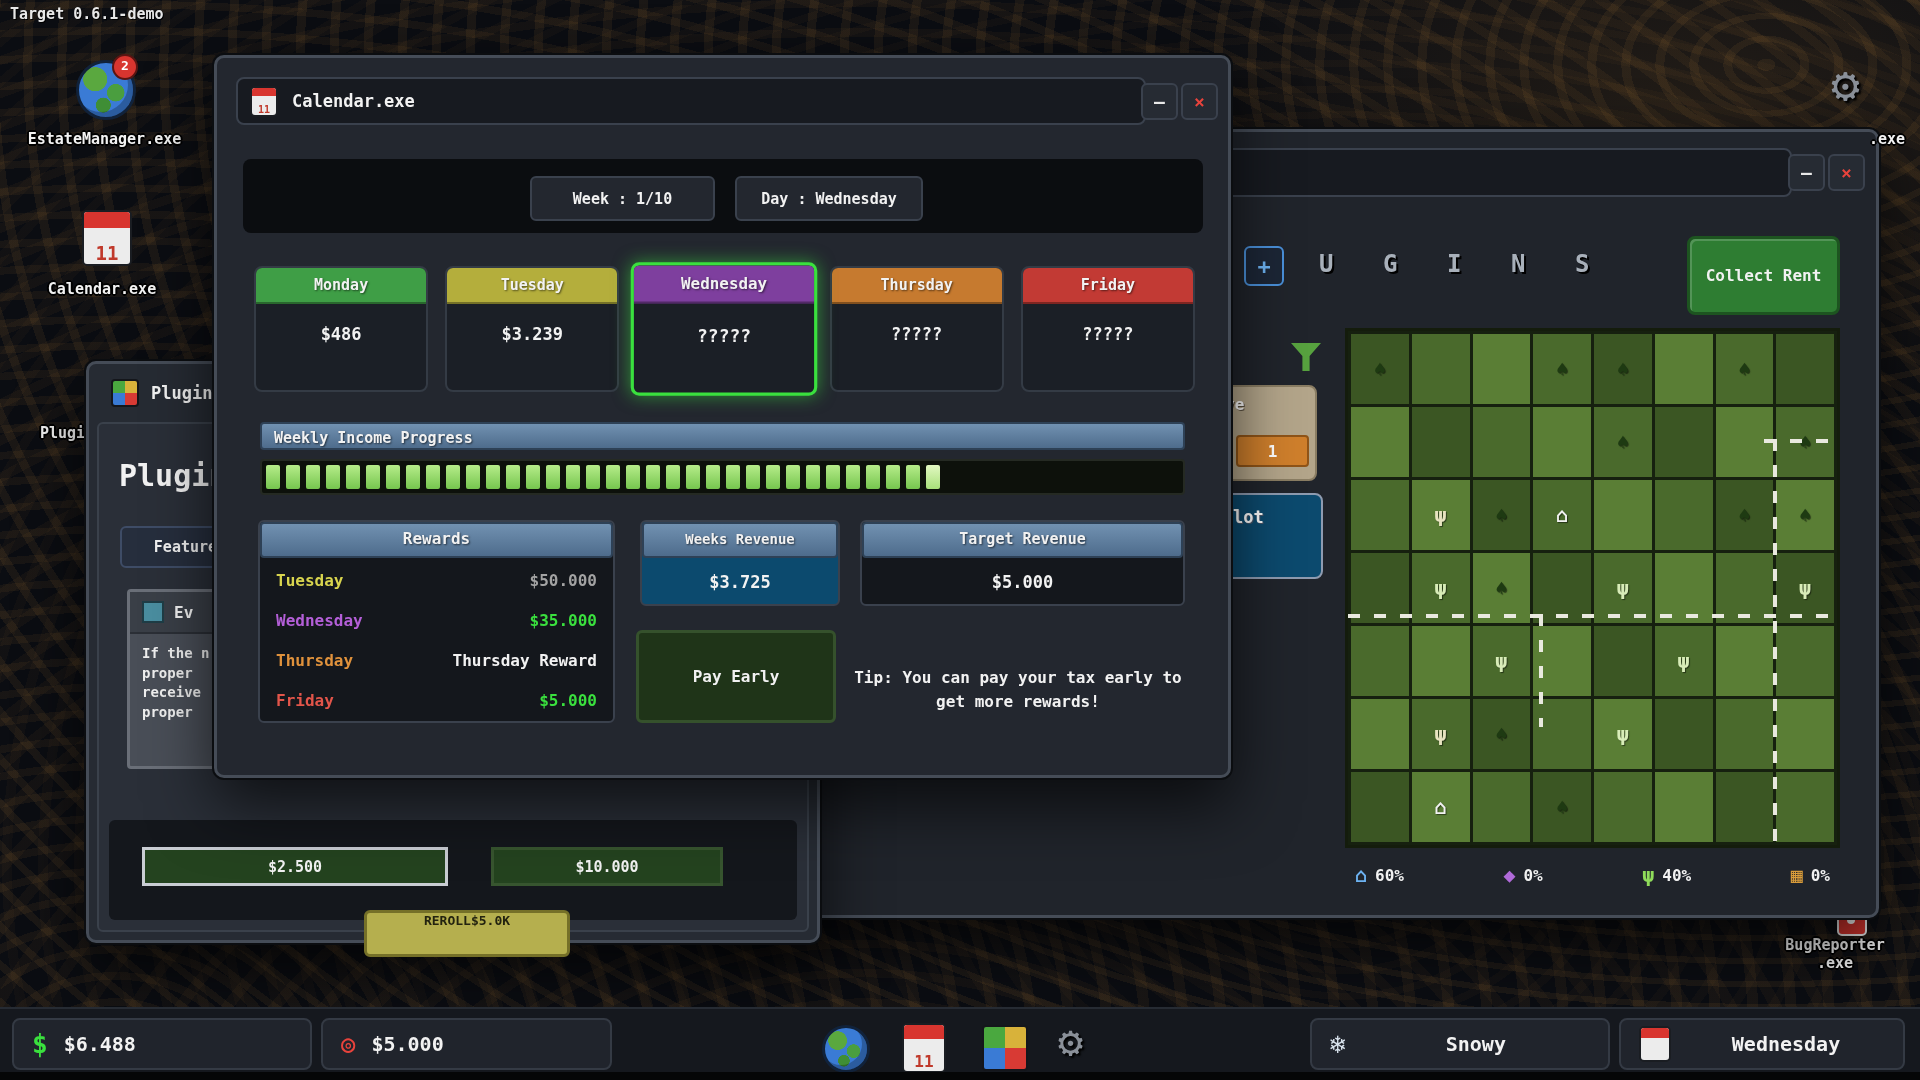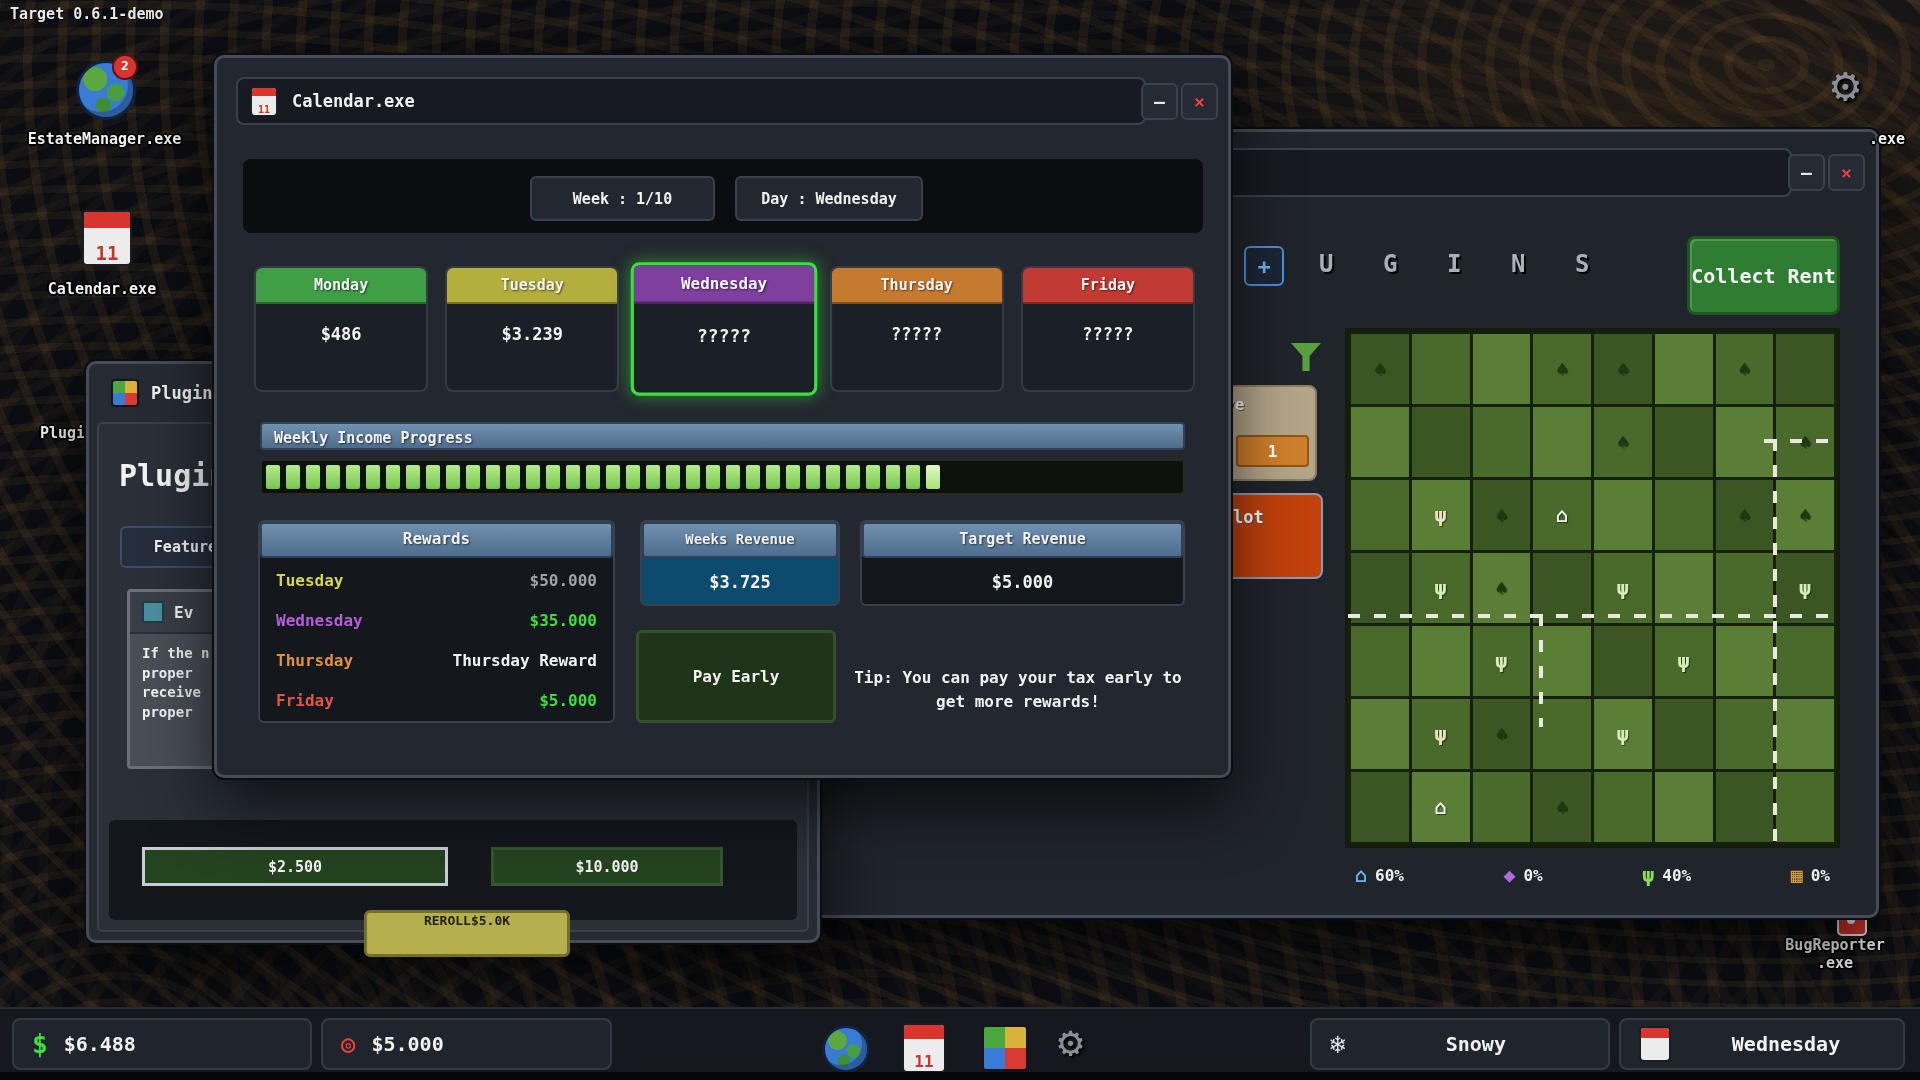--- a/index.html
+++ b/index.html
@@ -72,28 +72,28 @@
     display:flex;align-items:center;justify-content:center;font-size:16px;font-weight:bold;box-sizing:border-box;cursor:pointer;}
   #c-tip{position:absolute;left:631px;top:588px;width:340px;text-align:center;font-size:16px;font-weight:bold;line-height:1.5;margin-top:20px;}
   
   #win-estate{left:710px;top:129px;width:1163px;height:783px;background:#20242b;z-index:2;}
   #e-letters{position:absolute;left:606px;top:118px;display:flex;}
   .e-letter{display:inline-block;width:64px;font-size:24px;font-weight:bold;color:#a8b0ba;text-shadow:2px 2px #000;}
   #e-plus{position:absolute;left:531px;top:114px;width:36px;height:36px;background:#1c2636;border:2px solid #4a90d9;border-radius:6px;
     color:#6db3f2;font-size:22px;font-weight:bold;display:flex;align-items:center;justify-content:center;}
   #e-collect{position:absolute;left:974px;top:104px;width:153px;height:79px;background:#2e7d32;border:3px solid #1d5420;border-radius:8px;
     box-shadow:inset 2px 2px 0 rgba(255,255,255,.18);display:flex;align-items:center;justify-content:center;
-    font-size:20px;font-weight:bold;text-align:center;cursor:pointer;box-sizing:border-box;}
+    font-size:16px;font-weight:bold;text-align:center;cursor:pointer;box-sizing:border-box;}
   #e-funnel{position:absolute;left:578px;top:211px;width:30px;height:28px;background:#57a23f;
     clip-path:polygon(0 0,100% 0,62% 46%,62% 100%,38% 100%,38% 46%);filter:drop-shadow(1px 1px 0 #1c3a12);}
   #e-passive{position:absolute;left:496px;top:253px;width:108px;height:96px;background:#b3a58a;border:2px solid #8a7d63;border-radius:8px;box-sizing:border-box;}
   #e-passive .frag{position:absolute;left:14px;top:8px;font-size:16px;font-weight:bold;color:#fff;text-shadow:1px 1px #5a5040;}
   #e-one{position:absolute;left:25px;top:48px;width:73px;height:32px;background:#cf7f2c;border:2px solid #8f5418;border-radius:4px;
     color:#fff;font-weight:bold;font-size:16px;display:flex;align-items:center;justify-content:center;box-sizing:border-box;cursor:pointer;}
-  #e-slot{position:absolute;left:496px;top:361px;width:114px;height:86px;background:#c2410c;border:2px solid #8e9bb0;border-radius:8px;box-sizing:border-box;cursor:pointer;}
+  #e-slot{position:absolute;left:496px;top:361px;width:114px;height:86px;background:#0c4a6e;border:2px solid #8e9bb0;border-radius:8px;box-sizing:border-box;cursor:pointer;}
   #e-slot .frag{position:absolute;left:22px;top:12px;font-size:17px;font-weight:bold;color:#fff;text-shadow:1px 1px #4a5668;}
   #map{position:absolute;left:632px;top:196px;width:495px;height:520px;background:#16200f;border:3px solid #141c0c;box-sizing:border-box;}
   #map-grid{position:absolute;inset:0;display:grid;grid-template-columns:repeat(8,1fr);grid-template-rows:repeat(7,1fr);gap:3px;padding:3px;}
   .map-cell{position:relative;display:flex;align-items:center;justify-content:center;}
   .cell-icon{font-size:20px;font-weight:bold;text-shadow:1px 1px 1px rgba(0,0,0,.5);}
   .road{position:absolute;z-index:3;}
   .road-h{height:4px;background:repeating-linear-gradient(90deg,#e9e9df 0 12px,transparent 12px 26px);}
   .road-v{width:4px;background:repeating-linear-gradient(180deg,#e9e9df 0 12px,transparent 12px 26px);}
   #map-stats{position:absolute;left:632px;top:726px;width:495px;height:34px;display:flex;justify-content:space-between;align-items:center;padding:0 10px;box-sizing:border-box;}
   .stat-group{display:flex;align-items:center;gap:8px;}

